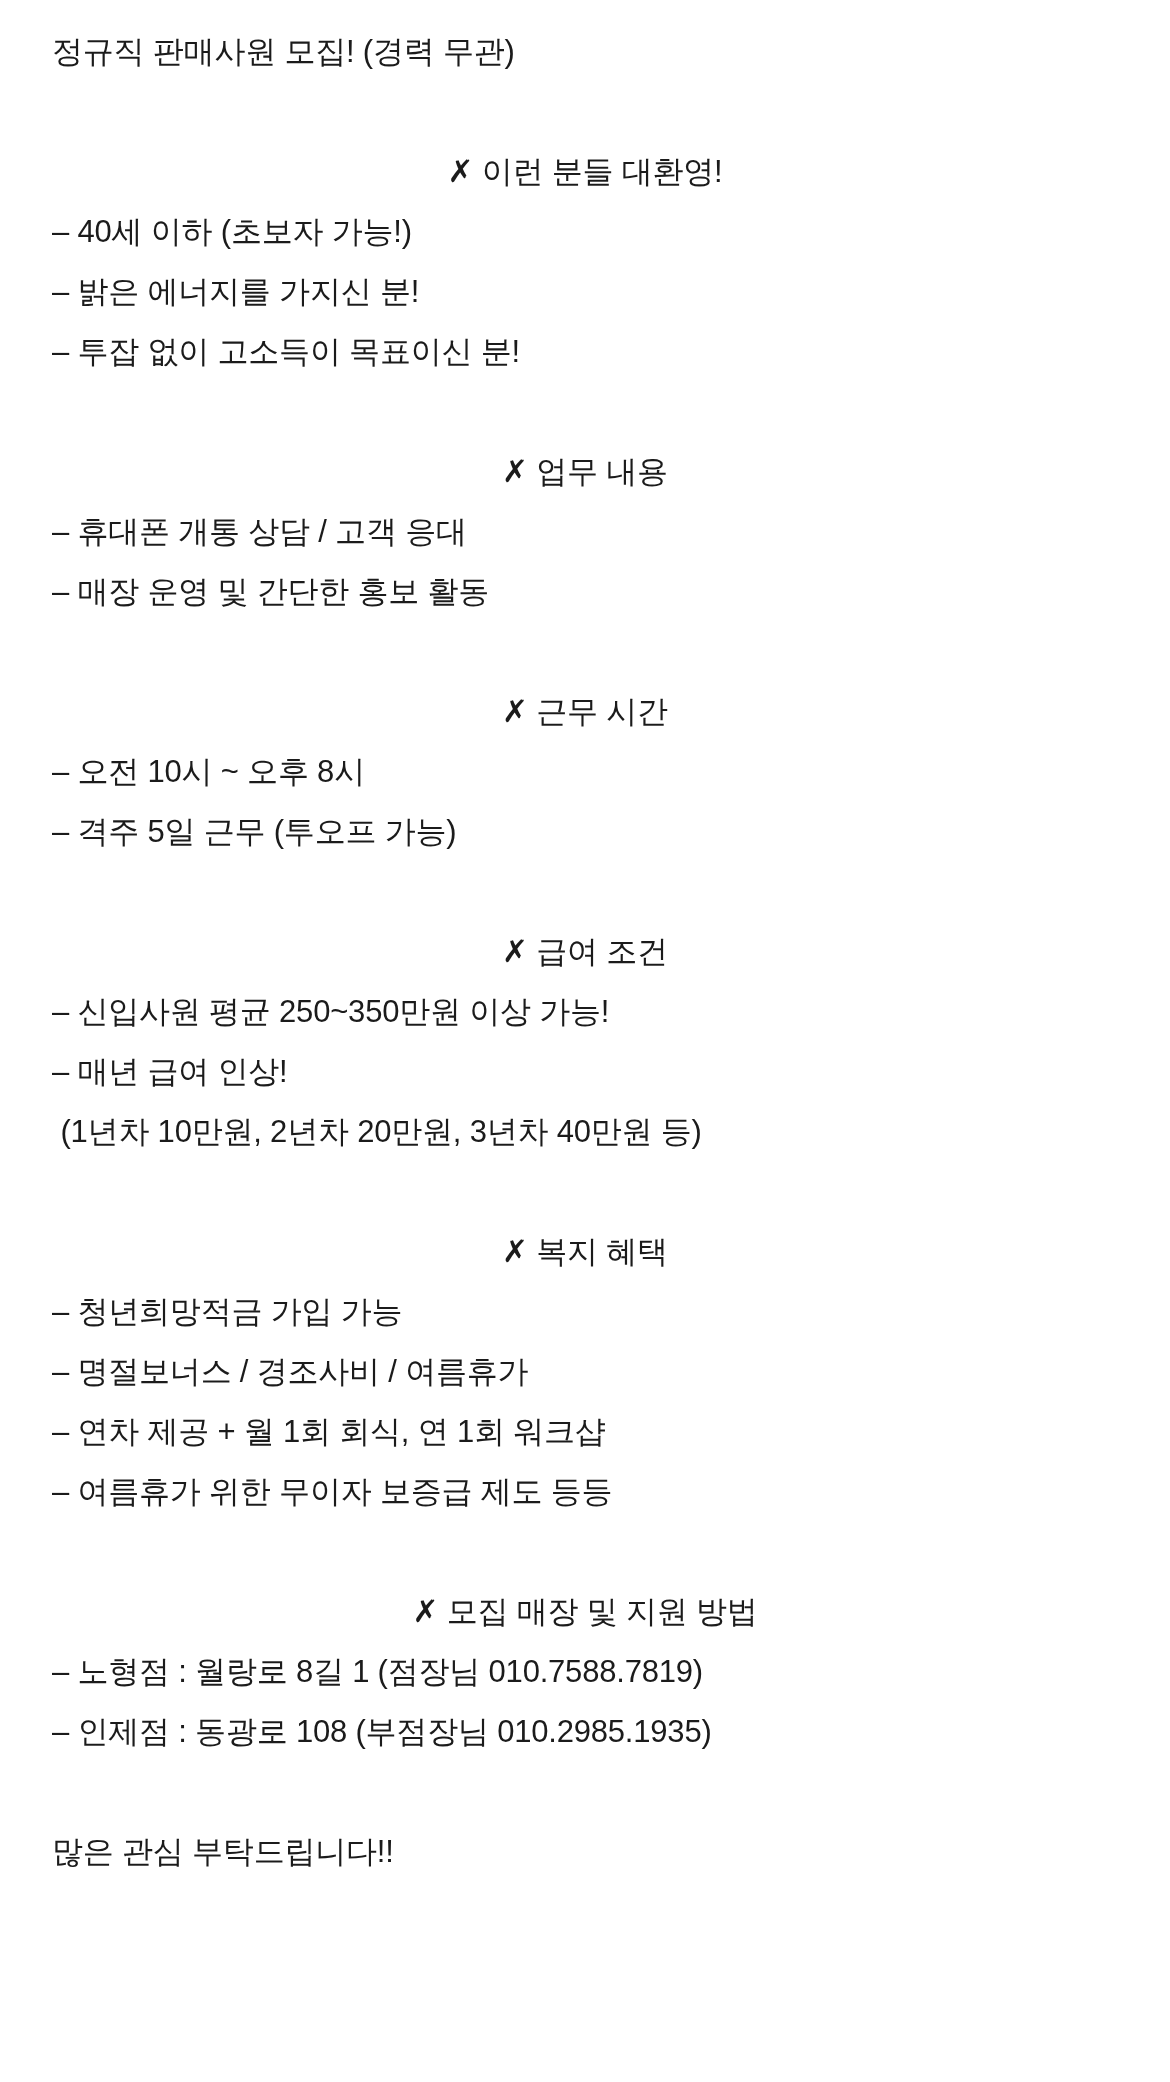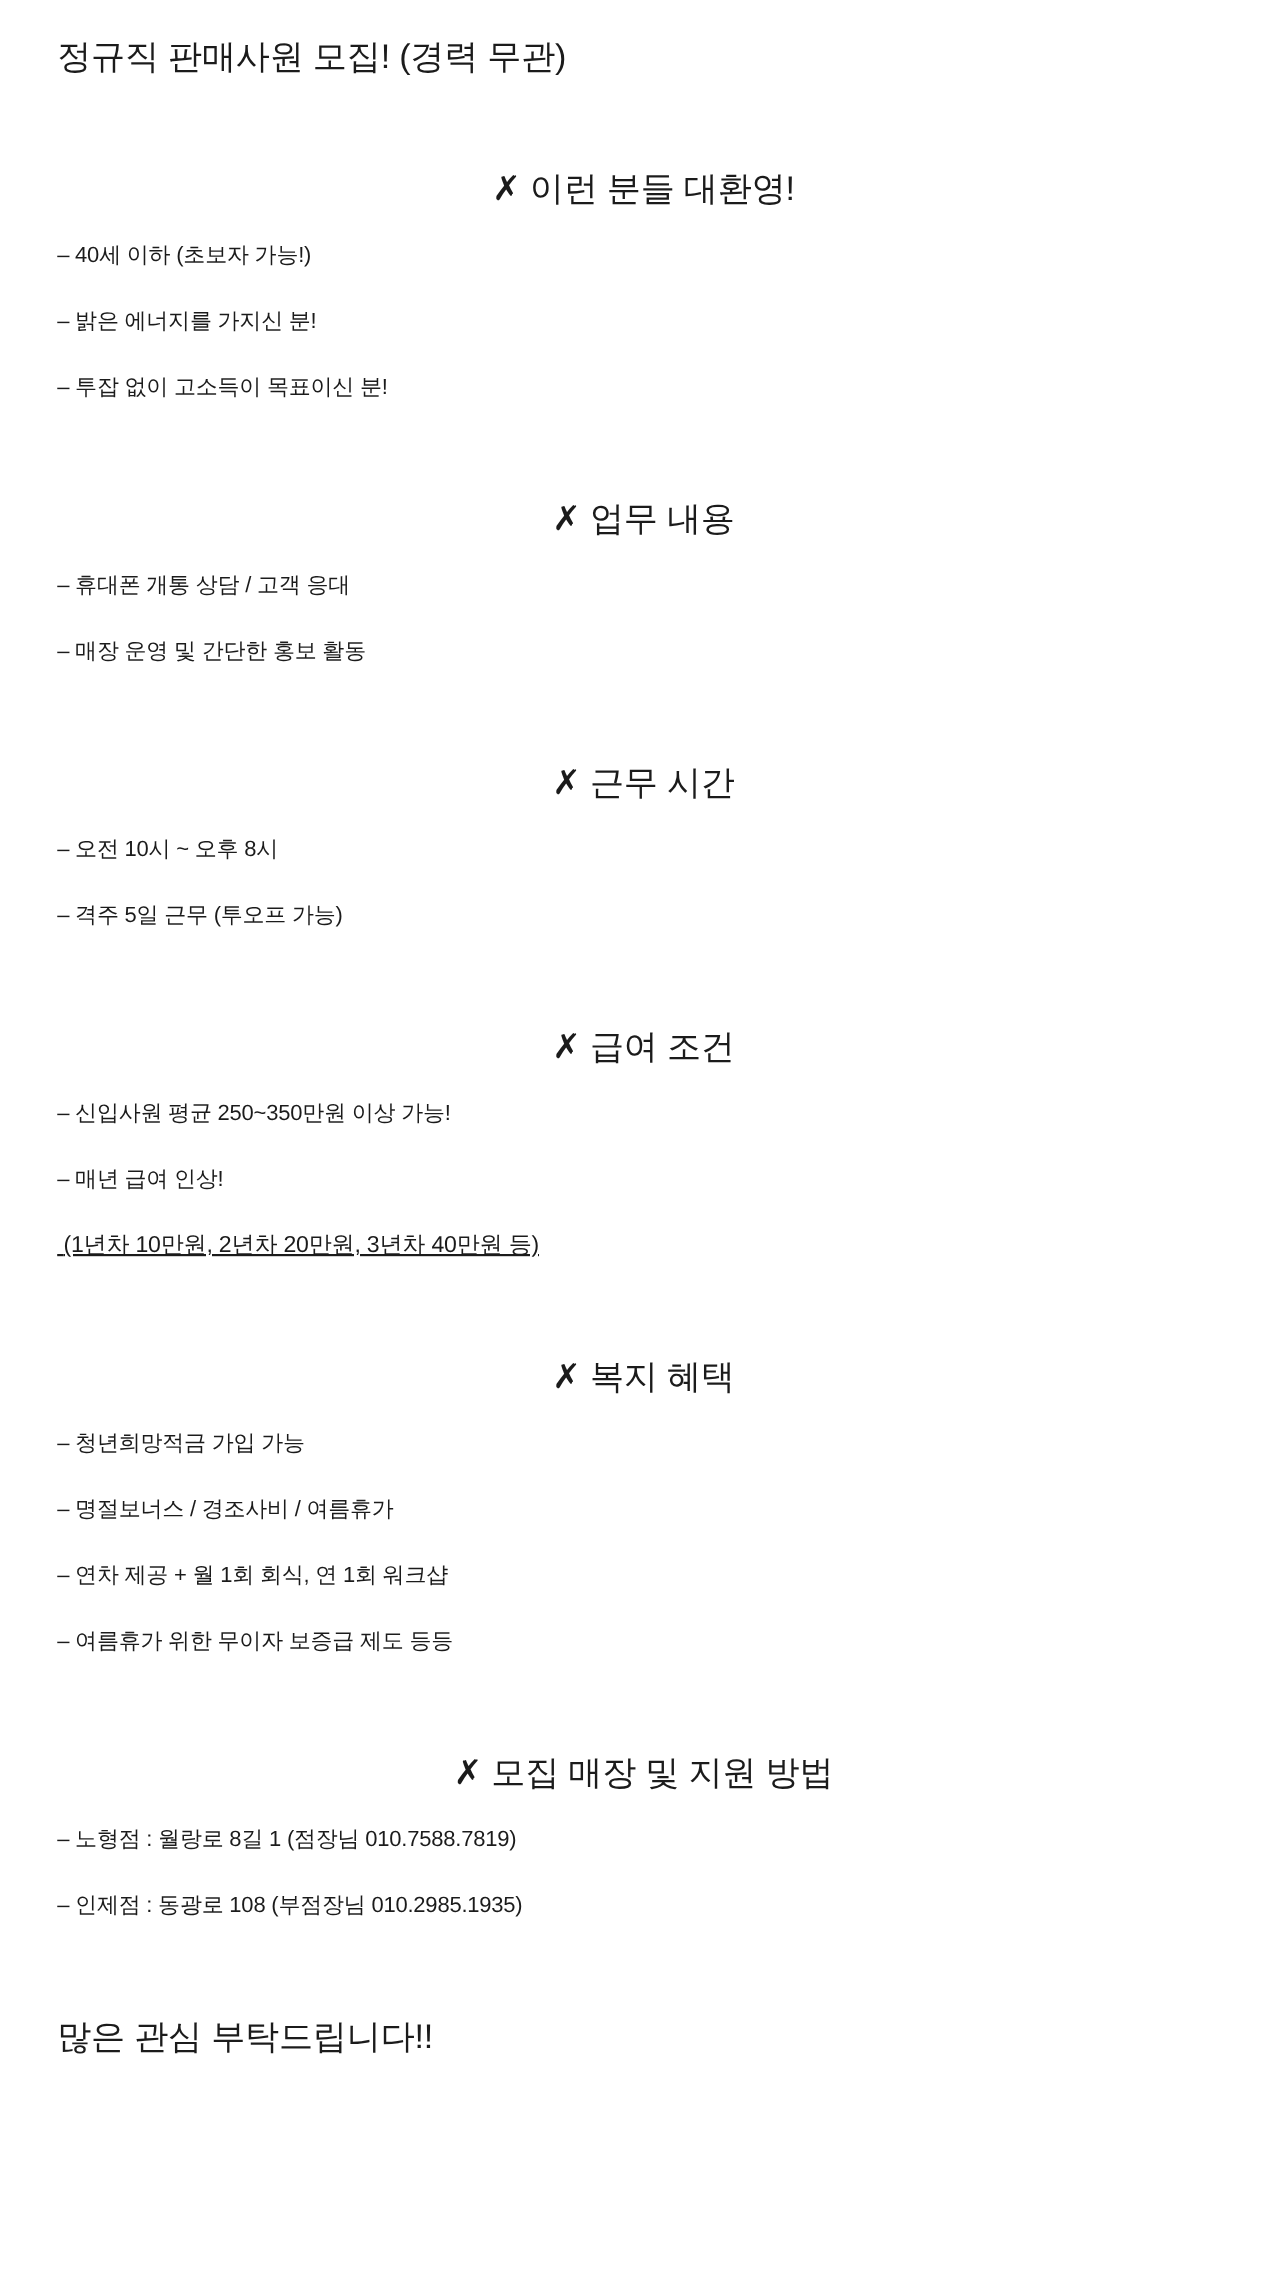--- a/index.html
+++ b/index.html
@@ -30,25 +30,24 @@
   .line.title {
     font-size: 31px;
     line-height: 60px;
     margin-bottom: 0;
   }
   .line.heading {
     font-size: 31px;
     text-align: center;
   }
   .line.item {
-    font-size: 20px;
+    font-size: 31px;
   }
   .line.cont {
-    font-size: 21px;
-    text-decoration: underline;
+    font-size: 31px;
   }
   .spacer {
     height: 60px;
   }
   .block {
     margin: 0;
     padding: 0;
   }
 </style>
 </head>

